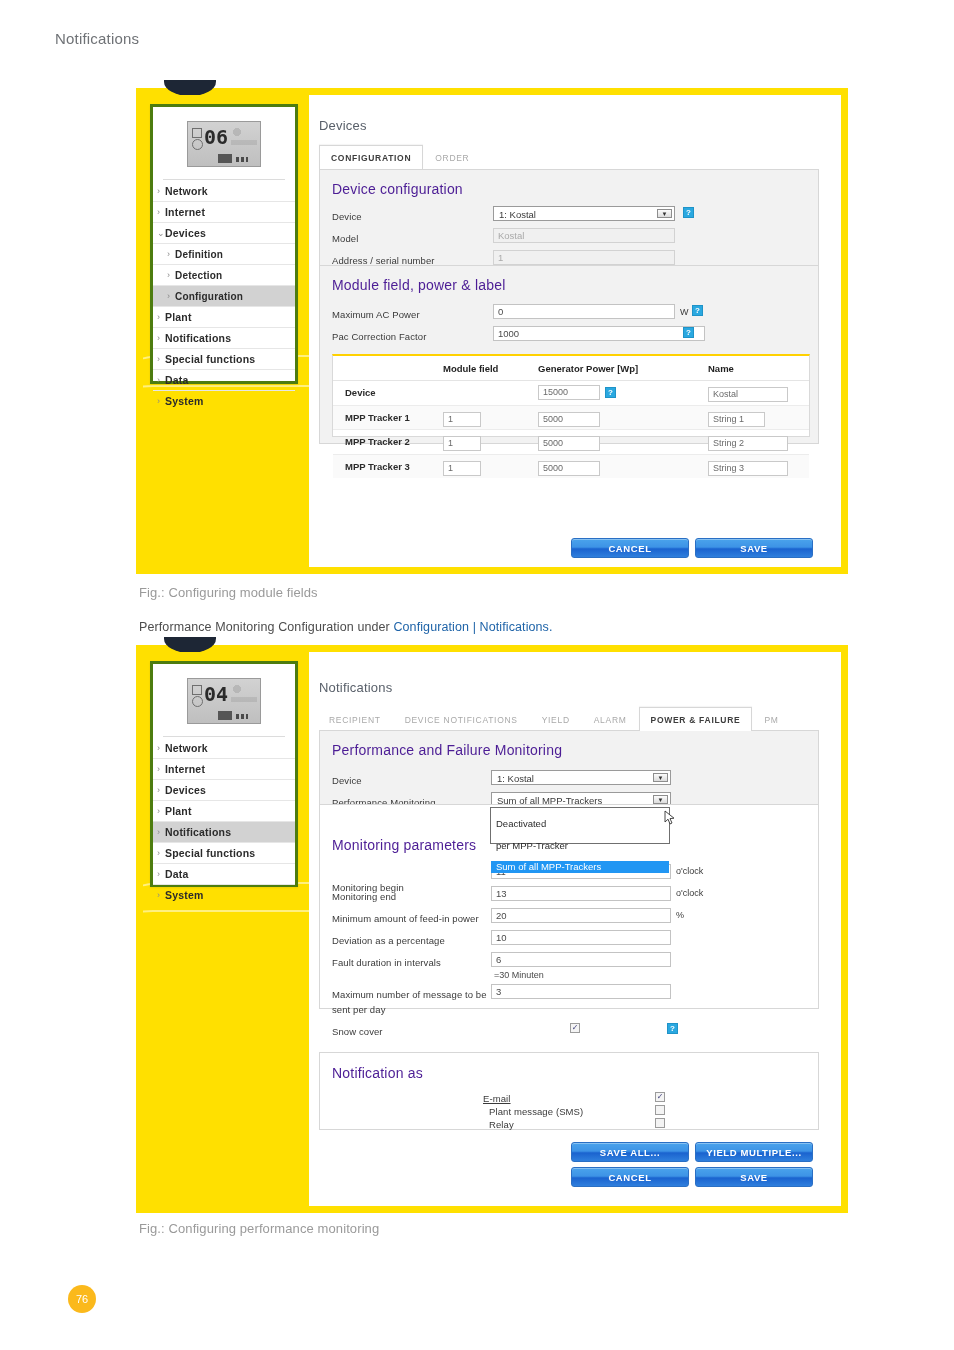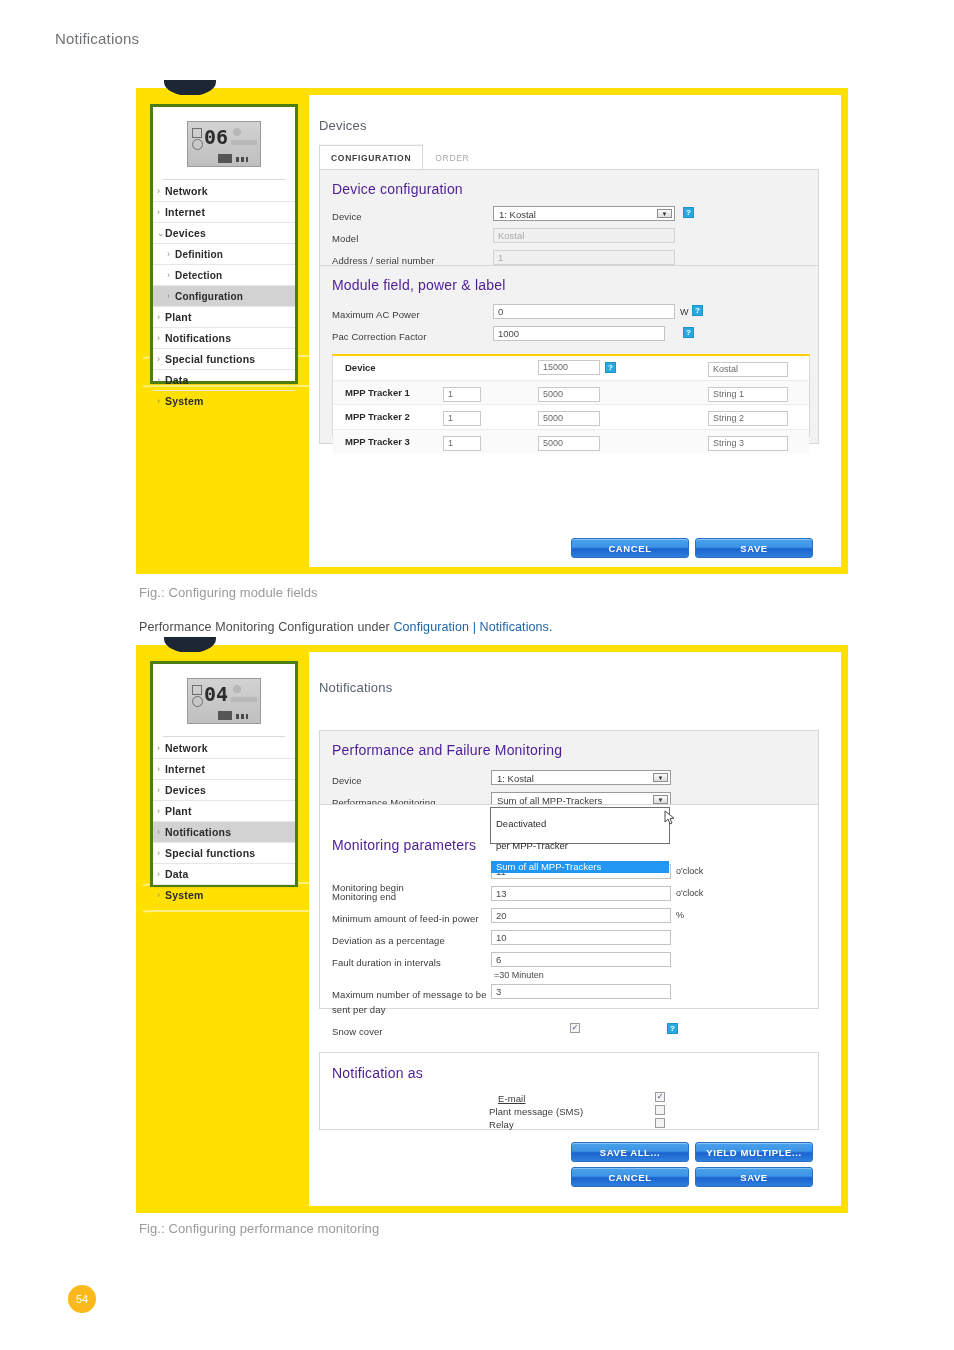--- a/index.html
+++ b/index.html
@@ -224,42 +224,48 @@
 
     <div class="panel" style="left:10px;top:170px;width:500px;height:179px;">
       <div class="section-title" style="position:absolute;left:12px;top:11px;">Module field, power &amp; label</div>
 
       <div class="flabel" style="position:absolute;left:12px;top:43px;">Maximum AC Power</div>
       <div class="finput" style="position:absolute;left:173px;top:38px;width:182px;height:15px;line-height:14px;">0</div>
       <span class="unit" style="position:absolute;left:360px;top:41px;">W</span>
       <span class="helpico" style="position:absolute;left:372px;top:39px;">?</span>
 
       <div class="flabel" style="position:absolute;left:12px;top:65px;">Pac Correction Factor</div>
-      <div class="finput" style="position:absolute;left:173px;top:60px;width:172px;height:15px;line-height:14px;">1000</div>
+      <div class="finput" style="position:absolute;left:173px;top:60px;width:212px;height:15px;line-height:14px;">1000</div>
       <span class="helpico" style="position:absolute;left:363px;top:61px;">?</span>
 
       <div class="mtable" style="left:12px;top:88px;width:478px;height:83px;">
+        <div class="mt-head">
+          <div class="mt-c1"></div>
+          <div class="mt-c2">Module field</div>
+          <div class="mt-c3">Generator Power [Wp]</div>
+          <div class="mt-c4">Name</div>
+        </div>
 
         <div class="mt-row">
           <div class="mt-c1">Device</div>
           <div class="mt-c2"></div>
           <div class="mt-c3" style="display:flex;align-items:center;gap:5px;">
             <span class="cell-in" style="width:62px;display:inline-block;">15000</span>
             <span class="helpico">?</span>
           </div>
           <div class="mt-c4">
             <span class="cell-in" style="width:80px;display:inline-block;">Kostal</span>
           </div>
         </div>
 
         <div class="mt-row alt">
           <div class="mt-c1">MPP Tracker 1</div>
           <div class="mt-c2"><span class="cell-in" style="width:38px;display:inline-block;">1</span></div>
           <div class="mt-c3"><span class="cell-in" style="width:62px;display:inline-block;">5000</span></div>
-          <div class="mt-c4"><span class="cell-in" style="width:80px;display:inline-block;">String 1</span></div>
+          <div class="mt-c4"><span class="cell-in" style="width:57px;display:inline-block;">String 1</span></div>
         </div>
 
         <div class="mt-row">
           <div class="mt-c1">MPP Tracker 2</div>
           <div class="mt-c2"><span class="cell-in" style="width:38px;display:inline-block;">1</span></div>
           <div class="mt-c3"><span class="cell-in" style="width:62px;display:inline-block;">5000</span></div>
           <div class="mt-c4"><span class="cell-in" style="width:80px;display:inline-block;">String 2</span></div>
         </div>
 
         <div class="mt-row alt" style="border-bottom:none;">
@@ -310,20 +316,28 @@
       <div class="navitem active"><span class="arw">›</span><span>Notifications</span><span class="hr"></span></div>
       <div class="navitem"><span class="arw">›</span><span>Special functions</span><span class="hr"></span></div>
       <div class="navitem"><span class="arw">›</span><span>Data</span><span class="hr"></span></div>
       <div class="navitem"><span class="arw">›</span><span>System</span></div>
     </div>
   </div>
 
   <div class="content" style="left:173px;top:7px;width:532px;height:554px;">
     <div class="content-title" style="position:absolute;left:10px;top:28px;">Notifications</div>
 
+    <div class="tabs" style="left:8px;top:55px;">
+      <div class="tab">RECIPIENT</div>
+      <div class="tab">DEVICE NOTIFICATIONS</div>
+      <div class="tab">YIELD</div>
+      <div class="tab">ALARM</div>
+      <div class="tab active">POWER &amp; FAILURE</div>
+      <div class="tab">PM</div>
+    </div>
 
     <div class="panel" style="left:10px;top:78px;width:500px;height:75px;">
       <div class="section-title" style="position:absolute;left:12px;top:11px;">Performance and Failure Monitoring</div>
 
       <div class="flabel" style="position:absolute;left:12px;top:44px;">Device</div>
       <div class="fselect" style="position:absolute;left:171px;top:39px;width:180px;height:15px;">
         <span class="txt">1: Kostal</span>
         <span class="arrow">▼</span>
       </div>
 
@@ -371,32 +385,32 @@
       <div class="finput" style="position:absolute;left:171px;top:179px;width:180px;height:15px;line-height:14px;">3</div>
 
       <div class="flabel" style="position:absolute;left:12px;top:221px;">Snow cover</div>
       <span class="chk on" style="position:absolute;left:250px;top:218px;"></span>
       <span class="helpico" style="position:absolute;left:347px;top:218px;">?</span>
     </div>
 
     <div class="panel white" style="left:10px;top:400px;width:500px;height:78px;">
       <div class="section-title" style="position:absolute;left:12px;top:12px;">Notification as</div>
 
-      <div class="flabel" style="position:absolute;left:178px;top:40px;text-decoration:underline;">E-mail</div>
+      <div class="flabel" style="position:absolute;left:163px;top:40px;text-decoration:underline;">E-mail</div>
       <span class="chk on" style="position:absolute;left:335px;top:39px;"></span>
 
       <div class="flabel" style="position:absolute;left:169px;top:53px;">Plant message (SMS)</div>
       <span class="chk" style="position:absolute;left:335px;top:52px;"></span>
 
       <div class="flabel" style="position:absolute;left:169px;top:66px;">Relay</div>
       <span class="chk" style="position:absolute;left:335px;top:65px;"></span>
     </div>
 
     <div class="btn" style="position:absolute;left:262px;top:490px;width:118px;height:20px;">SAVE ALL...</div>
     <div class="btn" style="position:absolute;left:386px;top:490px;width:118px;height:20px;">YIELD MULTIPLE...</div>
     <div class="btn" style="position:absolute;left:262px;top:515px;width:118px;height:20px;">CANCEL</div>
     <div class="btn" style="position:absolute;left:386px;top:515px;width:118px;height:20px;">SAVE</div>
   </div>
 </div>
 
 <div class="caption" style="position:absolute;left:139px;top:1221px;">Fig.: Configuring performance monitoring</div>
 
-<div class="pagenum" style="left:68px;top:1285px;">54</div>
+<div class="pagenum" style="left:68px;top:1285px;">76</div>
 
 </body></html>

